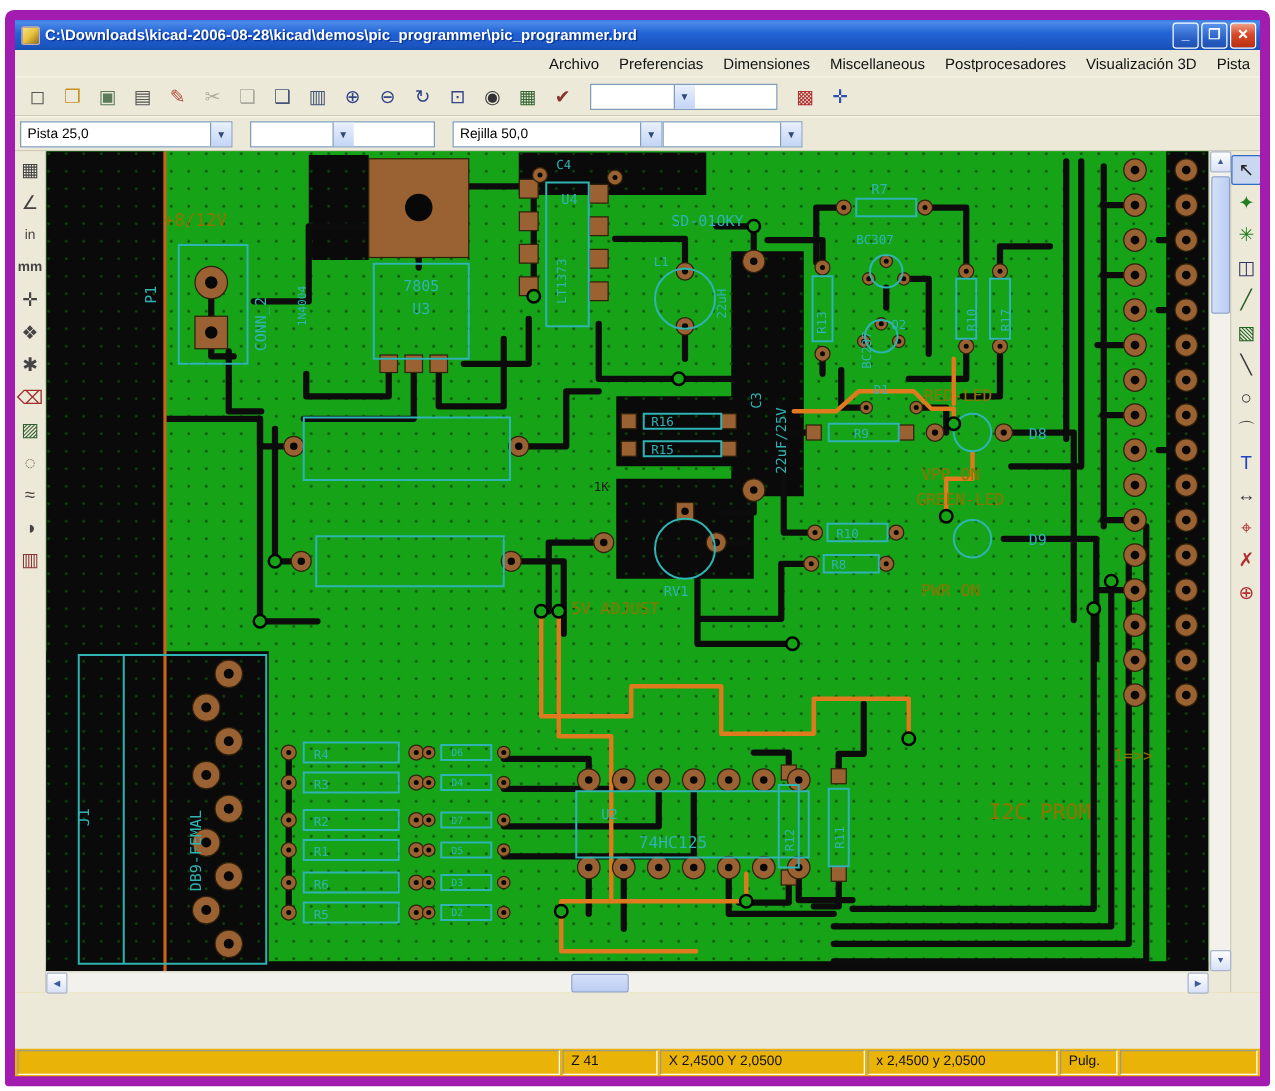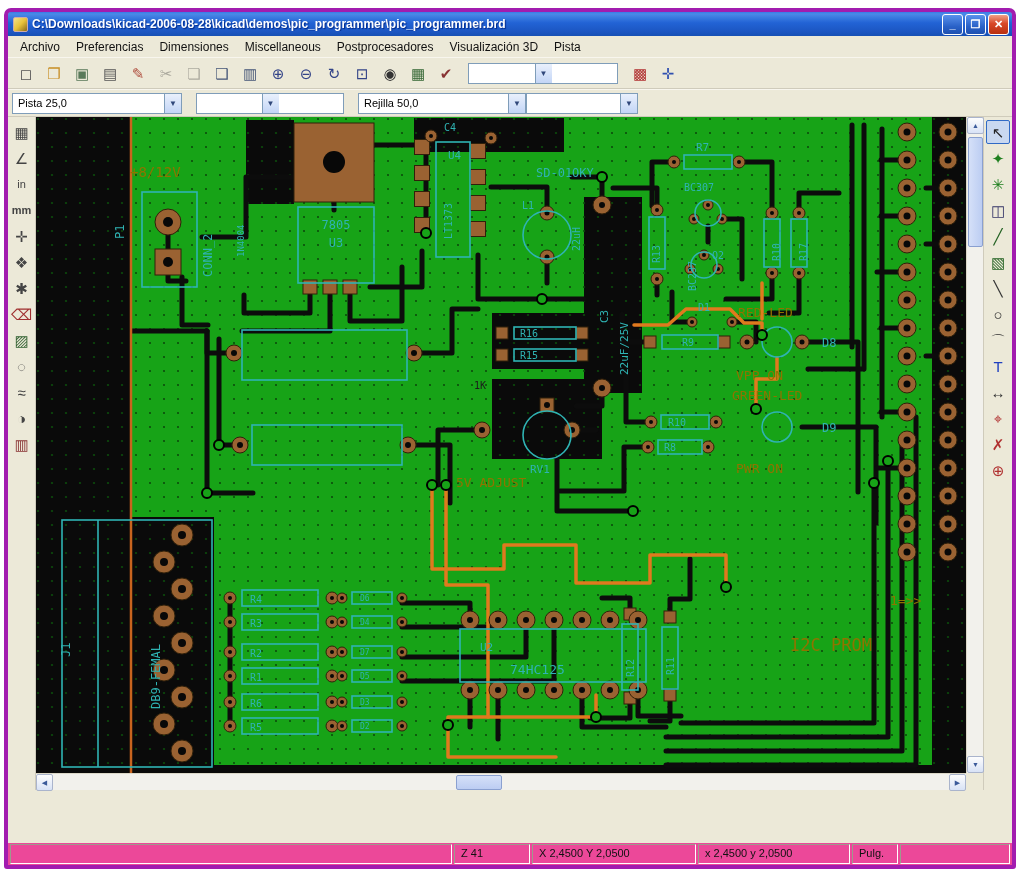--- a/index.html
+++ b/index.html
@@ -3,42 +3,42 @@
 <meta charset="utf-8">
 <style>
   * { box-sizing: border-box; }
   html,body { margin:0; padding:0; }
   body {
     width:1020px; height:873px; background:#ffffff;
     font-family:"Liberation Sans", sans-serif; position:relative; overflow:hidden;
   }
   .window {
     position:absolute; left:4px; top:8px; width:1012px; height:861px;
-    border:4px solid #a21caf; border-radius:7px 7px 3px 3px;
-    background:#ec4899; display:flex; flex-direction:column; overflow:hidden;
+    border:8px solid #a21caf; border-radius:7px 7px 3px 3px;
+    background:#eab308; display:flex; flex-direction:column; overflow:hidden;
   }
   
   .titlebar {
     height:24px; flex:0 0 24px; display:flex; align-items:center; padding:0 3px 0 5px;
     background:linear-gradient(#3a7ae4 0%, #4a8ae8 8%, #2263d5 45%, #1b55c0 85%, #1650b4 100%);
     color:#fff; font-size:12px; font-weight:bold; text-shadow:1px 1px 1px #002a8c;
   }
   .app-icon { width:15px; height:15px; margin-right:4px; border:1px solid #caa;
     background:linear-gradient(135deg,#f4e28a 0%,#e8c23a 50%,#8a6a1a 100%); border-radius:2px; }
   .title-text { flex:1; white-space:nowrap; overflow:hidden; }
   .winbtn {
     width:21px; height:21px; margin-left:2px; border:1px solid #fff; border-radius:3px;
     color:#fff; font-size:11px; font-weight:bold; line-height:1;
     display:flex; align-items:center; justify-content:center;
     background:linear-gradient(#5a92ec,#2a62c8 60%,#1e50b0); padding:0;
   }
   .winbtn.close { background:linear-gradient(#f0a088,#d84828 45%,#b83010); }
   
   .menubar { height:21px; flex:0 0 21px; display:flex; align-items:center; font-size:12px;
-    background:#ece9d8; padding-left:4px; }
+    background:#ece9d8; padding-left:4px;justify-content:flex-end; }
   .menu-item { padding:2px 8px; color:#111; }
   
   .toolbar { display:flex; align-items:center; background:#ece9d8; border-top:1px solid #f8f6ee;
     border-bottom:1px solid #cfcbbb; padding:1px 4px; }
   .toolbar.main { height:32px; flex:0 0 32px; }
   .toolbar.aux  { height:28px; flex:0 0 28px; }
   .tb { width:26px; height:26px; margin:0 1px; padding:0; border:1px solid transparent;
     background:transparent; font-size:15px; display:flex; align-items:center; justify-content:center; }
   .tb .glyph { color:#333; line-height:1; font-size:15px; }
   .tb.disabled { opacity:.35; }

